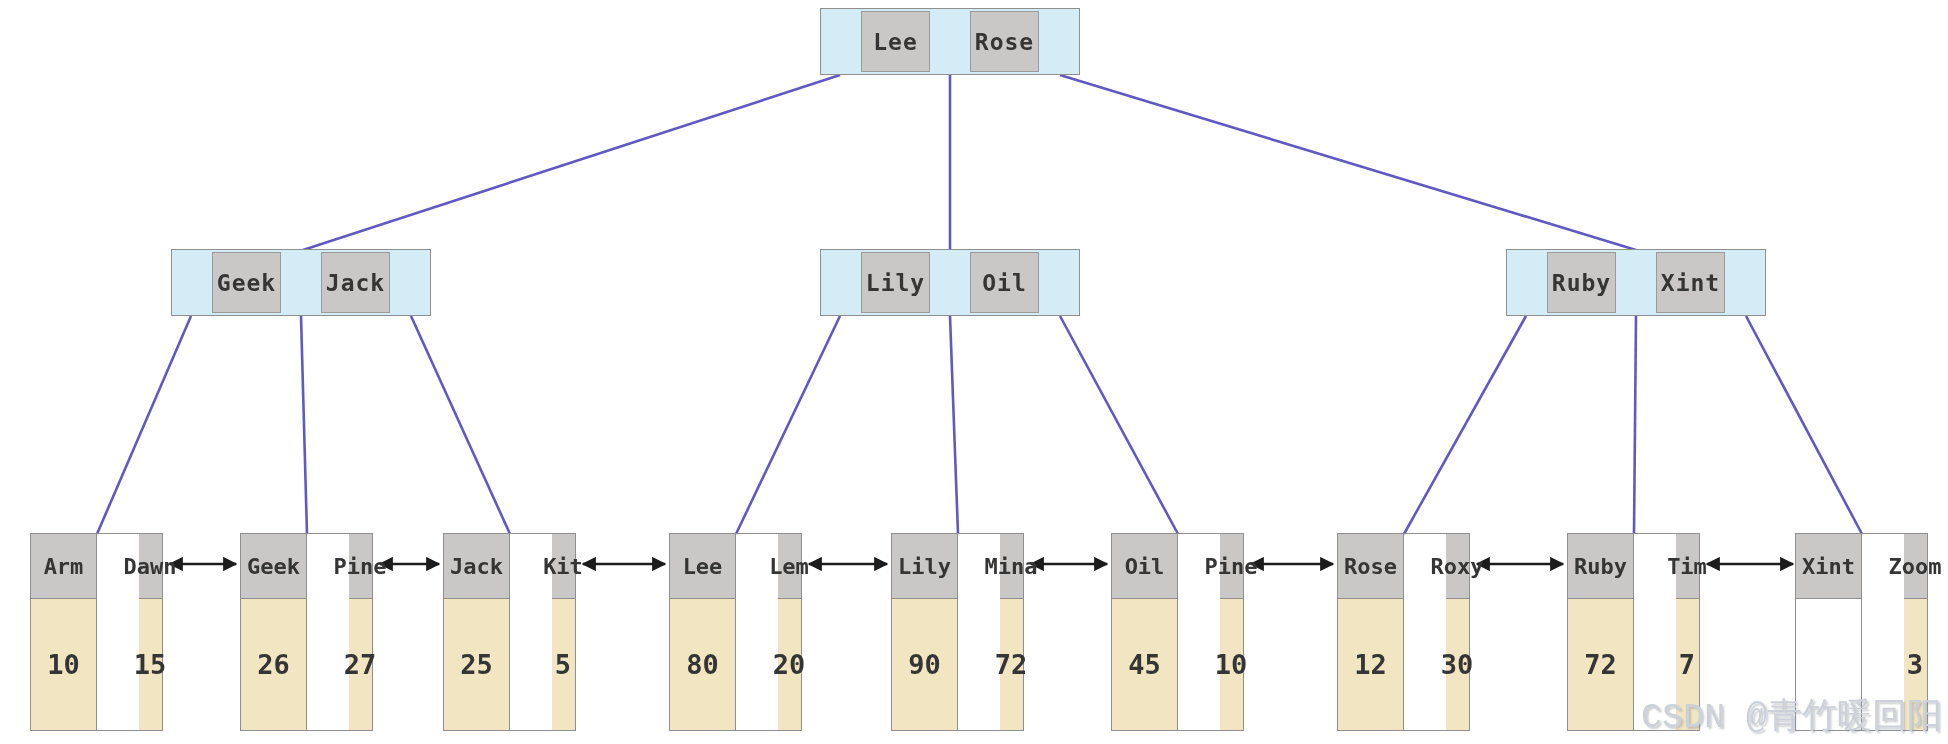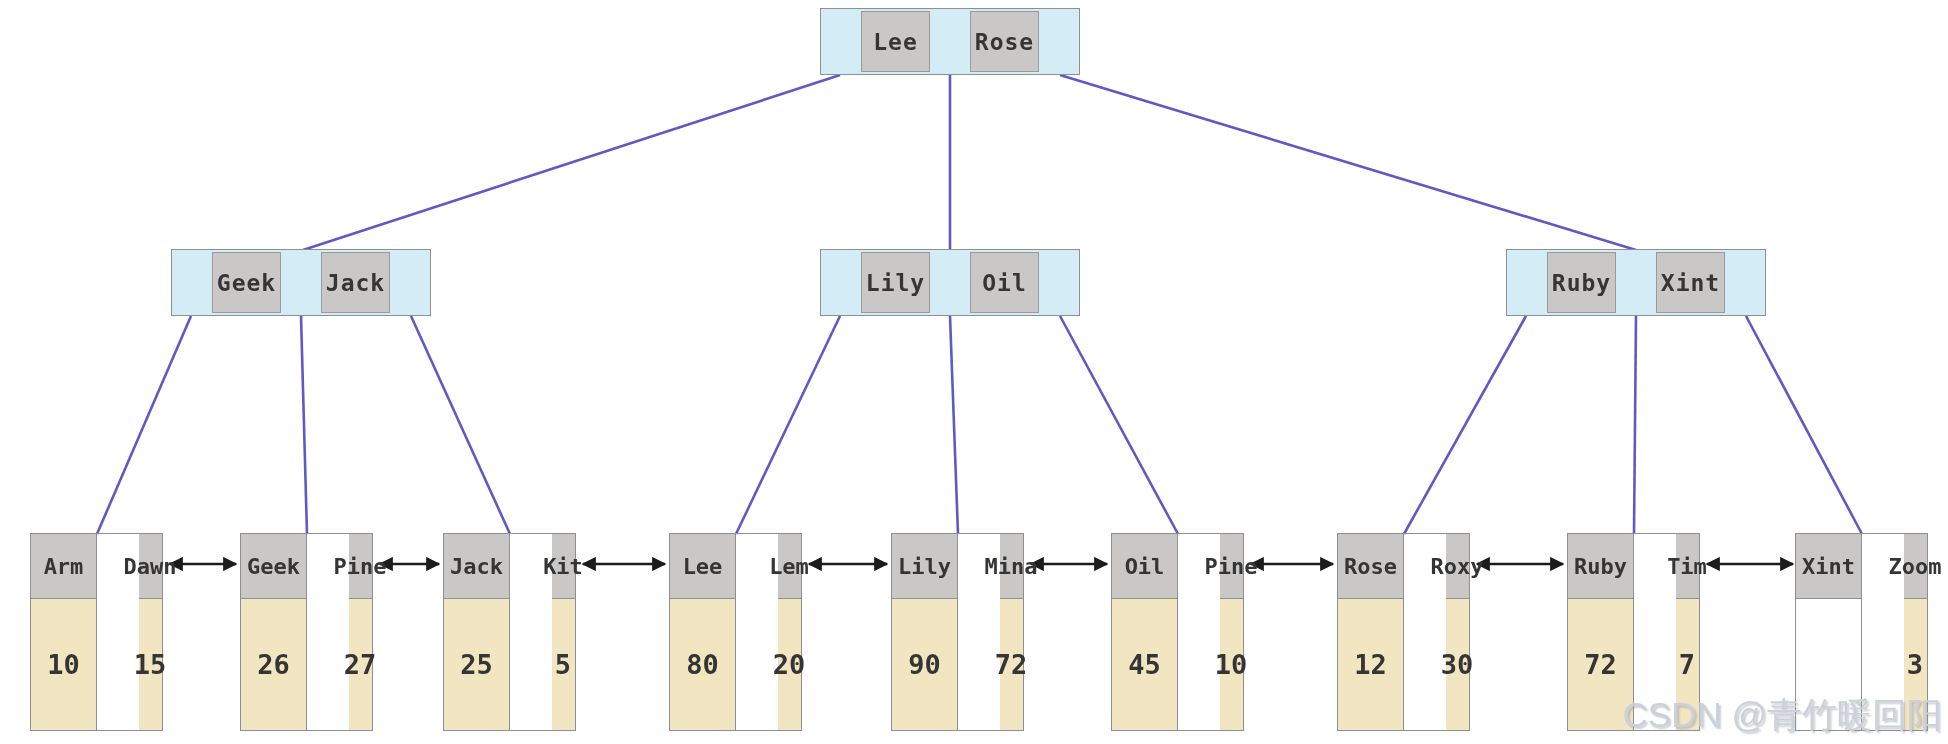--- a/index.html
+++ b/index.html
@@ -73,21 +73,21 @@
     height:131px;
     background:var(--leaf-body);
     display:flex;align-items:center;justify-content:center;
     font-size:27px;font-weight:bold;
   }
 
   .watermark{
     position:absolute;
     right:6px;top:692px;
     z-index:2;
-    font-family:Liberation Sans, sans-serif;
+    font-family:Liberation Mono, monospace;
     font-size:35px;
     color:var(--watermark);
     text-shadow:2px 2px 2px rgba(140,145,152,0.45);
     white-space:nowrap;
   }
 </style>
 </head>
 <body>
 
 <div id="canvas">

